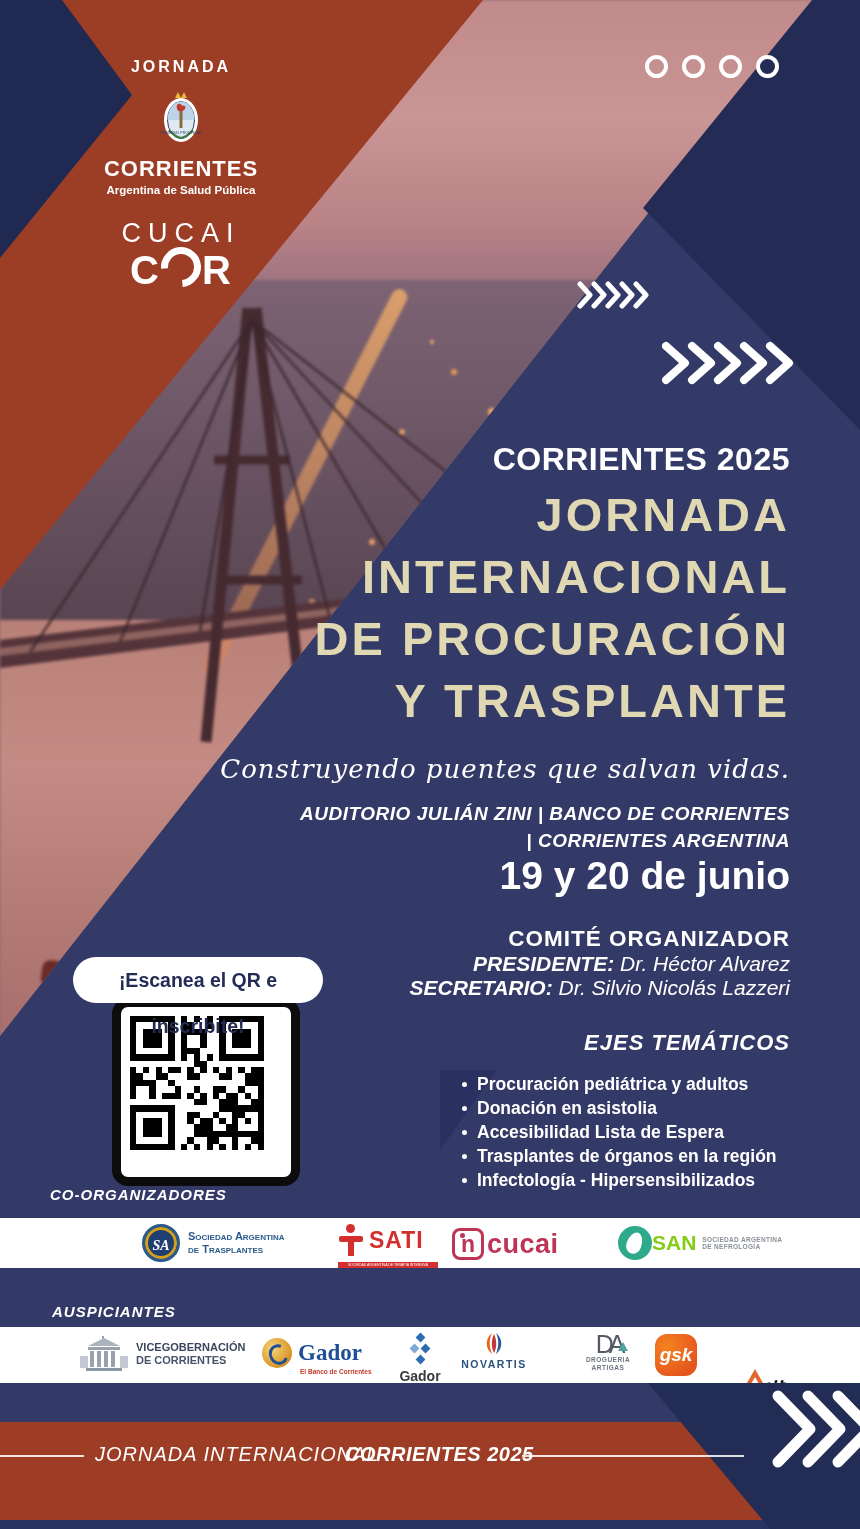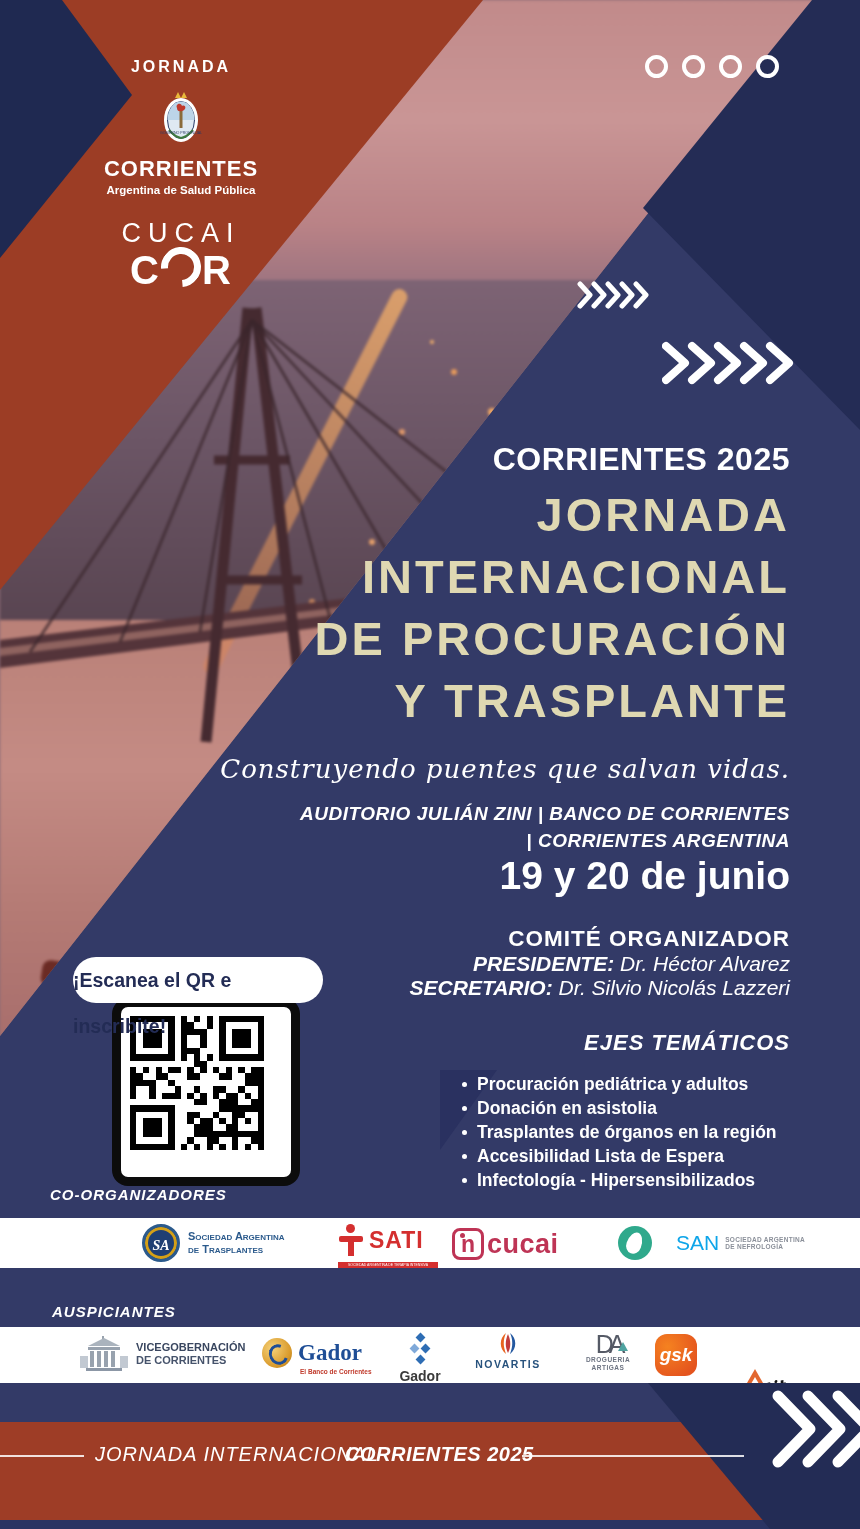--- a/index.html
+++ b/index.html
@@ -63,21 +63,21 @@
   .committee-h{font-size:22.5px;font-weight:800;letter-spacing:1px;margin-top:28px;}
   .person{font-size:21px;font-style:italic;}
   .person b{font-weight:800;}
   .ejes-h{font-size:22px;font-weight:800;font-style:italic;letter-spacing:1px;margin-top:30px;}
   .bullets{position:absolute;left:462px;top:1072px;width:340px;z-index:5;color:#fff;text-align:left;}
   .bullet{font-size:17.5px;font-weight:700;line-height:24px;display:flex;}
   .dot{width:5px;height:5px;border-radius:50%;background:#fff;margin:10px 10px 0 0;flex:none;}
 
   
   .qr-bubble{position:absolute;left:73px;top:957px;width:250px;height:46px;background:#fff;border-radius:24px;
-             z-index:6;color:#232c55;font-size:19.5px;font-weight:800;text-align:left;line-height:46px;}
+             z-index:6;color:#232c55;font-size:19.5px;font-weight:800;text-align:center;line-height:46px;}
   .qr-box{position:absolute;left:112px;top:998px;width:152px;height:152px;background:#fff;
           border:9px solid #0c0c0c;border-radius:16px;z-index:5;padding:9px;}
   .coorg-label,.ausp-label{position:absolute;color:#fff;font-size:15px;font-weight:700;font-style:italic;
           letter-spacing:1px;z-index:5;}
 
   
   .strip{position:absolute;left:0;width:860px;background:#fff;z-index:4;}
   .strip1{top:1218px;height:50px;}
   .strip2{top:1327px;height:56px;}
   .logo{position:absolute;z-index:5;display:flex;align-items:center;justify-content:flex-end;}
@@ -96,21 +96,21 @@
                font-size:3.5px;text-align:center;line-height:6px;overflow:hidden;white-space:nowrap;}
   
   .incu-box{width:32px;height:32px;border:3px solid #be3455;border-radius:8px;box-sizing:border-box;
             color:#be3455;font-size:23px;font-weight:800;text-align:center;line-height:26px;position:relative;}
   .incu-box:after{content:"";position:absolute;left:5px;top:2px;width:5px;height:5px;border-radius:50%;background:#be3455;}
   .incu-name{color:#be3455;font-size:27px;font-weight:800;margin-left:3px;letter-spacing:0.5px;}
   
   .san-circle{width:34px;height:34px;border-radius:50%;background:#2fa98c;position:relative;}
   .san-circle:after{content:"";position:absolute;left:9px;top:6px;width:15px;height:22px;background:#fff;
                     border-radius:50% 50% 50% 50%/60% 60% 40% 40%;transform:rotate(20deg);}
-  .san-name{color:#0ea5e9;font-size:21px;font-weight:400;margin-left:24px;}
+  .san-name{color:#84cc16;font-size:21px;font-weight:700;margin-left:0;}
   .san-text{margin-left:6px;color:#8a8f99;font-size:6.5px;font-weight:700;line-height:7.5px;letter-spacing:0.3px;}
   
   .vice-text{color:#39465f;font-size:11px;font-weight:800;line-height:13px;}
   .vice-text .l2{font-weight:600;color:#46536b;}
   .banco-coin{width:30px;height:30px;border-radius:50%;position:relative;
               background:radial-gradient(circle at 35% 35%,#f6d27a,#d99a2b 65%,#a86f14);}
   .banco-coin:after{content:"";position:absolute;left:7px;top:6px;width:13px;height:15px;border:3px solid #1f4e96;
               border-radius:50%;border-right-color:transparent;transform:rotate(-25deg);}
   .banco-name{font-family:"Liberation Serif",serif;color:#1f4e96;font-size:23px;font-weight:800;margin-left:6px;}
   .banco-tag{position:absolute;left:38px;top:30px;color:#c03a2b;font-size:6.5px;font-weight:700;white-space:nowrap;}
@@ -254,25 +254,25 @@
     <div class="bullet">
         <span class="dot"></span>
         <span>Procuración pediátrica y adultos</span>
       </div>
     <div class="bullet">
         <span class="dot"></span>
         <span>Donación en asistolia</span>
       </div>
     <div class="bullet">
         <span class="dot"></span>
-        <span>Trasplantes de órganos en la región</span>
+        <span>Accesibilidad Lista de Espera</span>
       </div>
     <div class="bullet">
         <span class="dot"></span>
-        <span>Accesibilidad Lista de Espera</span>
+        <span>Trasplantes de órganos en la región</span>
       </div>
     <div class="bullet">
         <span class="dot"></span>
         <span>Infectología - Hipersensibilizados</span>
       </div>
   </div>
 
   <div class="qr-bubble">¡Escanea el QR e inscribite!</div>
   <div class="qr-box">
     <svg id="qr-svg" width="134" height="134" viewBox="0 0 21 21" shape-rendering="crispEdges">
@@ -479,21 +479,21 @@
 
   <div class="logo gador" style="left:396px;top:1332px">
     <div class="gador-diamonds">
       <div><span class="gador-d"></span></div>
       <div><span class="gador-d lt"></span><span class="gador-d"></span></div>
       <div><span class="gador-d"></span></div>
     </div>
     <div class="gador-name">Gador</div>
   </div>
 
-  <div class="logo nova" style="left:468px;top:1333px">
+  <div class="logo nova" style="left:454px;top:1333px">
     <svg width="24" height="22" viewBox="0 0 24 22">
       <path d="M10 0 C3 5 3 16 10 21 C7 13 7 7 10 0 Z" fill="#e8641f"></path>
       <path d="M12 1 C9 8 9 14 12 20 C15 14 15 8 12 1 Z" fill="#c23b3b"></path>
       <path d="M14 0 C21 5 21 16 14 21 C17 13 17 7 14 0 Z" fill="#2458a0"></path>
     </svg>
     <div class="nova-name">NOVARTIS</div>
   </div>
 
   <div class="logo artigas" style="left:580px;top:1332px">
     <div class="artigas-mono"><span>DA</span><span class="artigas-tri"></span></div>

